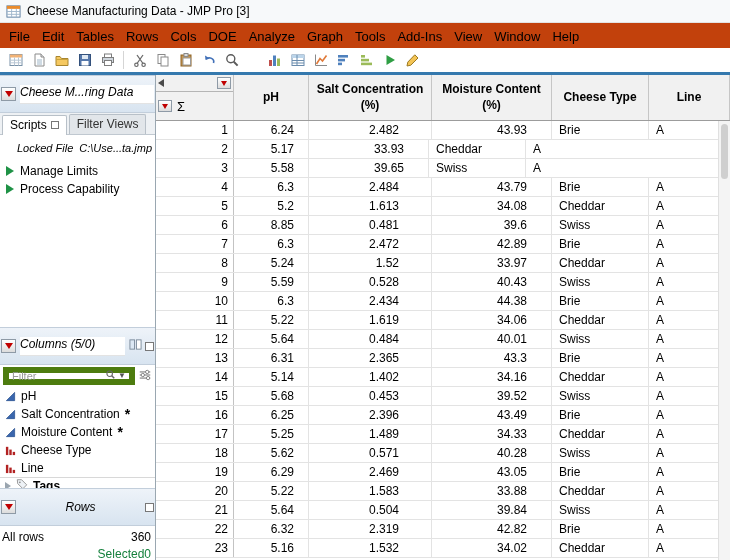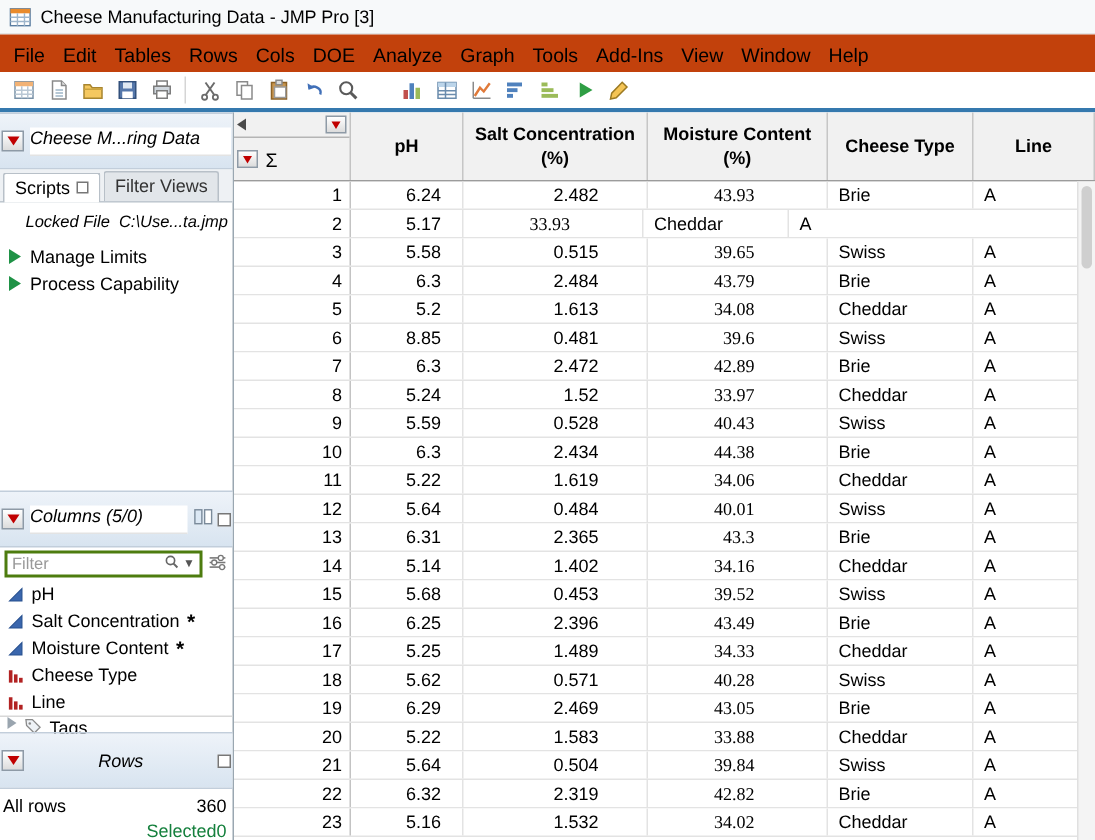--- a/index.html
+++ b/index.html
@@ -58,31 +58,31 @@
   .undock { width: 8px; height: 8px; border: 1px solid #777; background: #fff; display: inline-block; }
 
   .scripts-body { height: 192px; flex: none; padding: 5px 5px; overflow: hidden; }
   .locked { font-style: italic; font-size: 11px; margin: 2px 12px 8px; white-space: nowrap; display: flex; gap: 6px; }
   .script-item { display: flex; align-items: center; gap: 6px; padding: 2px 1px; font-size: 12px; cursor: pointer; }
   .gtri { width: 0; height: 0; flex: none;
           border-top: 5px solid transparent; border-bottom: 5px solid transparent; border-left: 8px solid #1f9246; }
 
   .columns-section { flex: 1; display: flex; flex-direction: column; min-height: 0; }
   .filter-row { height: 22px; flex: none; display: flex; align-items: center; gap: 3px; padding: 2px 3px; }
-  .filter-box { flex: 1; height: 18px; border: 2px solid #4d7c0f; background: #fff;
+  .filter-box { flex: 1; height: 18px; border: 6px solid #4d7c0f; background: #fff;
                 display: flex; align-items: center; padding: 0 3px; gap: 2px; cursor: text; }
   .filter-placeholder { flex: 1; color: #999; font-size: 11px; }
   .chev { font-size: 8px; color: #555; line-height: 1; }
   .col-list { flex: none; }
   .col-item { height: 18px; display: flex; align-items: center; gap: 5px; padding: 0 5px; font-size: 12px; cursor: default; }
   .colicon svg { display: block; }
   .col-flag { font-weight: bold; font-size: 14px; line-height: 10px; }
   .spacer { flex: 1; }
-  .tags-row { height: 16px; flex: none; display: flex; align-items: flex-start; gap: 5px; padding: 0 5px;
-              border-top: 1px solid #d8d8d8; cursor: pointer; }
+  .tags-row { height: 16px; flex: none; display: flex; align-items: center; gap: 5px; padding: 0 5px;
+              border-top: 1px solid #d8d8d8; cursor: pointer; font-weight: bold; }
   .disc { width: 0; height: 0; border-top: 4px solid transparent; border-bottom: 4px solid transparent;
           border-left: 6px solid #9aa5af; }
 
   .rows-section { flex: none; height: 72px; display: flex; flex-direction: column; }
   .rows-body { padding: 2px 4px 0 2px; }
   .row-stat { display: flex; justify-content: space-between; height: 17px; align-items: center; font-size: 12px; cursor: pointer; }
   .row-stat.dim { color: #15803d; justify-content: flex-end; }
   .cbx { width: 9px; height: 9px; border: 1px solid #777; background: #fff; display: inline-block; }
 
   
@@ -101,21 +101,21 @@
            text-align: center; cursor: default; }
   .w-ph { width: 75px; flex: none; } .w-salt { width: 123px; flex: none; }
   .w-moist { width: 120px; flex: none; } .w-cheese { width: 97px; flex: none; } .w-line { flex: 1; }
 
   .grid-body { flex: 1; overflow: hidden; }
   .grow { height: 19px; display: flex; border-bottom: 1px solid #e3e3e3; background: #fff; }
   .gcell { border-right: 1px solid #e3e3e3; display: flex; align-items: center; font-size: 12px;
            padding: 0 6px; white-space: nowrap; overflow: hidden; cursor: default; }
   .gcell.num { justify-content: flex-end; }
   .rownum { width: 78px; flex: none; justify-content: flex-end; border-right: 1px solid #c3c3c3; padding-right: 5px; }
-  .pad-ph { padding-right: 14px; } .pad-salt { padding-right: 32px; } .pad-moist { padding-right: 48px; font-family: Liberation Serif, serif; }
+  .pad-ph { padding-right: 14px; } .pad-salt { padding-right: 32px; } .pad-moist { padding-right: 24px; }
   .pad-left { padding-left: 7px; }
 
   .vscroll { position: absolute; right: 0; top: 46px; bottom: 0; width: 12px;
              background: #f4f4f4; border-left: 1px solid #e0e0e0; }
   .vthumb { position: absolute; top: 3px; left: 2px; right: 2px; height: 55px; background: #cfcfcf; border-radius: 4px; }
 </style>
 </head>
 <body>
 
 <div id="app">
@@ -462,21 +462,20 @@
           <div class="grow">
             <div class="gcell rownum">2</div>
             <div class="gcell w-ph num pad-ph">5.17</div>
             <div class="gcell w-moist num pad-moist">33.93</div>
             <div class="gcell w-cheese pad-left">Cheddar</div>
             <div class="gcell w-line pad-left">A</div>
           </div>
           <div class="grow">
             <div class="gcell rownum">3</div>
             <div class="gcell w-ph num pad-ph">5.58</div>
-            <div class="gcell w-salt num pad-salt">0.515</div>
             <div class="gcell w-moist num pad-moist">39.65</div>
             <div class="gcell w-cheese pad-left">Swiss</div>
             <div class="gcell w-line pad-left">A</div>
           </div>
           <div class="grow">
             <div class="gcell rownum">4</div>
             <div class="gcell w-ph num pad-ph">6.3</div>
             <div class="gcell w-salt num pad-salt">2.484</div>
             <div class="gcell w-moist num pad-moist">43.79</div>
             <div class="gcell w-cheese pad-left">Brie</div>

